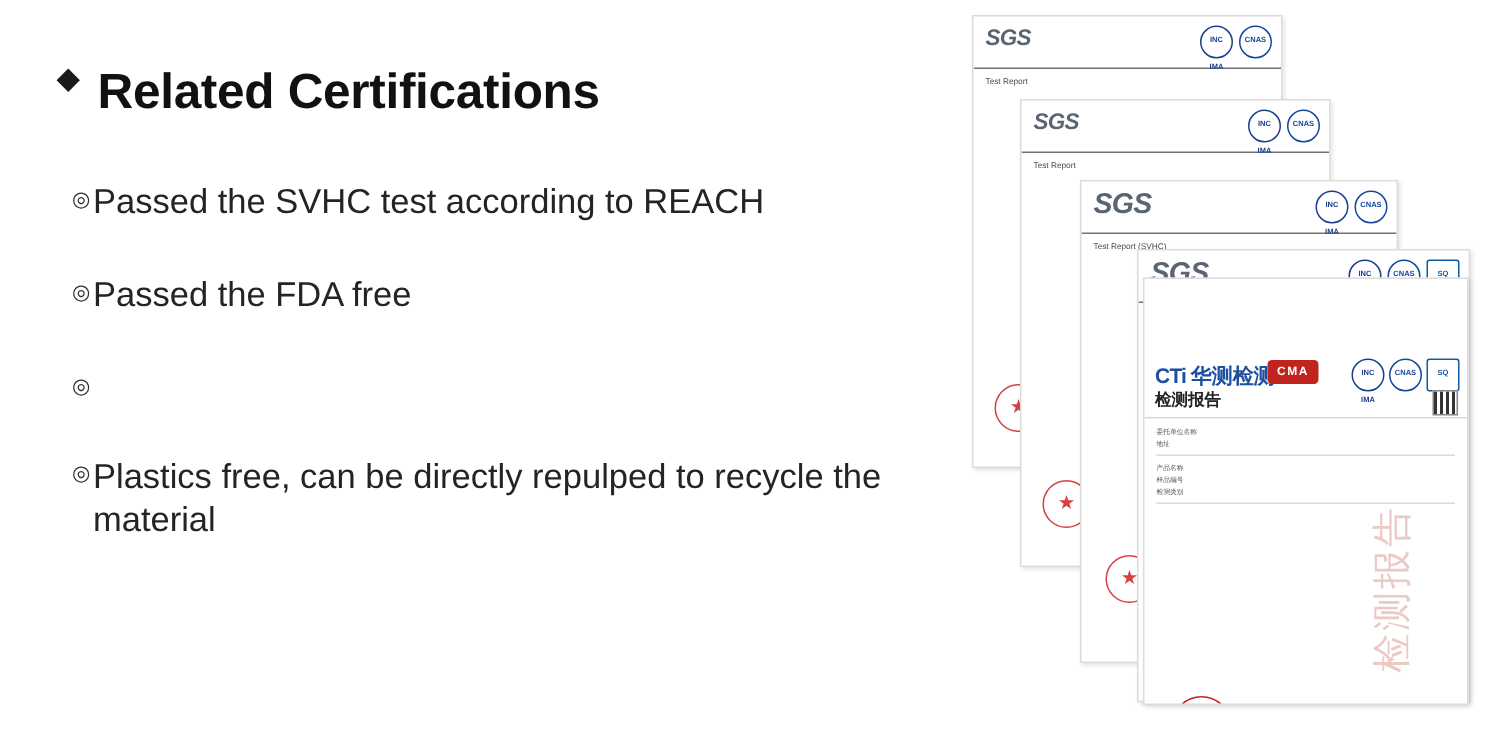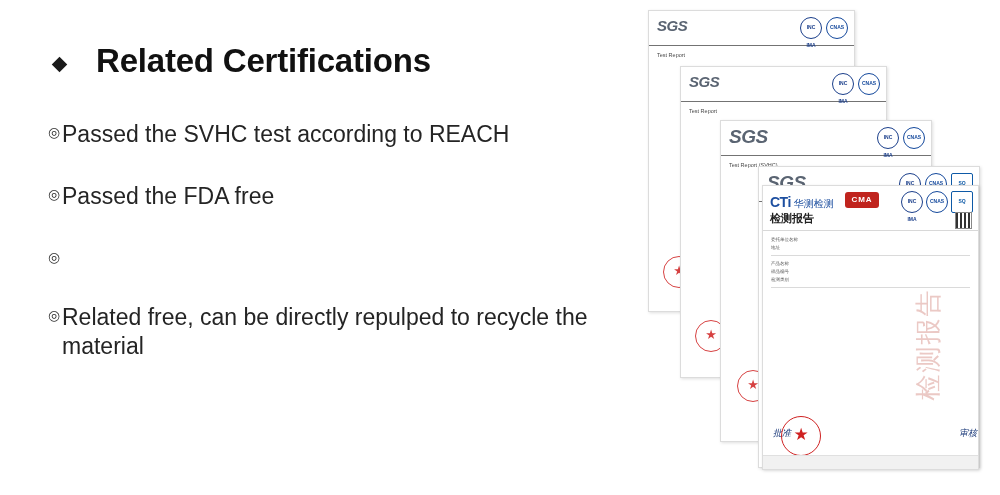--- a/index.html
+++ b/index.html
@@ -18,25 +18,24 @@
   
   .left-panel {
     position: absolute;
     left: 0;
     top: 0;
     width: 620px;
     height: 495px;
   }
   .title-row {
     position: absolute;
-    left: 54px;
+    left: 40px;
     top: 42px;
     display: flex;
-    align-items: center;
-    gap: 31px;
+    gap: 14px;
   }
   .title-bullet {
     width: 11px;
     height: 11px;
     background: #1a1a1a;
     transform: rotate(45deg);
     margin-top: 6px;
   }
   .title-text {
     font-size: 33px;
@@ -202,39 +201,40 @@
     color: #1b3a7a;
     font-family: "Liberation Serif", serif;
     font-style: italic;
   }
 
   
   .cti-head {
     position: relative;
     height: 44px;
     border-bottom: 1.3px solid #d8d8d8;
+    margin-top: 48px;
   }
   .cti-logo {
     position: absolute;
     left: 7px;
     top: 8px;
     display: flex;
     align-items: baseline;
     gap: 3px;
   }
   .cti-mark {
     font-size: 14px;
     font-weight: bold;
     color: #1d4fa0;
     letter-spacing: -0.5px;
   }
   .cti-cn {
-    font-size: 10px;
+    font-size: 14px;
     color: #1d4fa0;
-    font-weight: normal;
+    font-weight: bold;
   }
   .ima-badge {
     position: absolute;
     left: 82px;
     top: 6px;
     width: 34px;
     height: 16px;
     border-radius: 3px;
     background: #c0241e;
     color: #fff;
@@ -349,21 +349,21 @@
       <span class="bullet-mark">◎</span>
       <span class="bullet-text">Passed the FDA free</span>
     </div>
 
     <div class="bullet-item">
       <span class="bullet-mark">◎</span>
     </div>
 
     <div class="bullet-item">
       <span class="bullet-mark">◎</span>
-      <span class="bullet-text">Related free, can be directly repulped to recycle the material</span>
+      <span class="bullet-text">Plastics free, can be directly repulped to recycle the material</span>
     </div>
 
   </div>
 </div>
 
 <div class="cert-stack">
 
   <div class="cert cert-1">
     <div class="sgs-head">
       <span class="sgs-logo">SGS</span>

